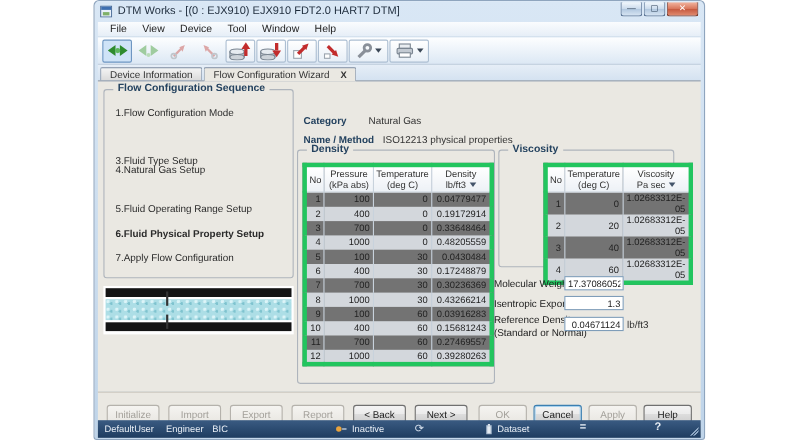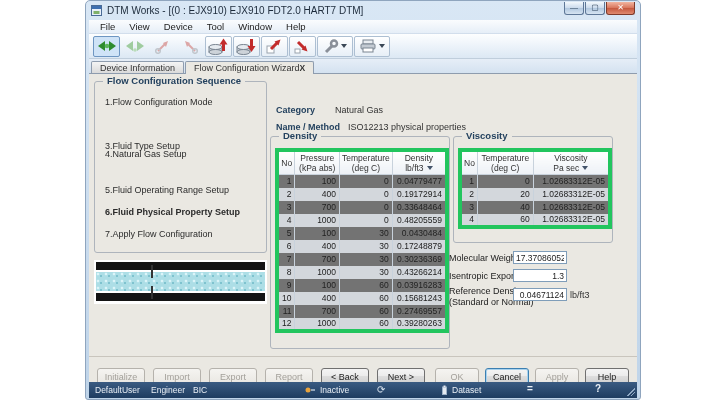--- a/index.html
+++ b/index.html
@@ -28,21 +28,21 @@
     border:1px solid #ADBFD2;border-radius:2px;background:linear-gradient(#FFFFFF,#E7EFF7);box-sizing:border-box;}
   .tbtn.pressed{border-color:#6E96C2;background:#CFE3F7;}
   .tbtn.flat{border-color:transparent;background:transparent;}
   .tbtn.wide{width:36px;gap:2px;}
   .caret{width:0;height:0;border-left:3px solid transparent;border-right:3px solid transparent;border-top:4px solid #3A4756;}
 
   .tabstrip{position:absolute;left:3px;right:3px;top:58px;height:15px;display:flex;align-items:flex-end;gap:1px;
     background:linear-gradient(#E6EEF7,#D3E1F0);padding-left:2px;box-sizing:border-box;}
   .tab{font-size:9px;color:#333;padding:1px 8px 1px 8px;border:1px solid #8E9CAE;border-bottom:none;
     border-radius:2px 2px 0 0;background:linear-gradient(#F4F4F4,#D8D8D8);white-space:nowrap;}
-  .tab.active{background:#EAE8E2;display:flex;align-items:center;position:relative;z-index:2;}
+  .tab.active{background:#EAE8E2;display:flex;gap:10px;align-items:center;position:relative;z-index:2;}
   .tab-close{font-size:8.5px;font-weight:bold;color:#333;line-height:9px;}
 
   
   .client{position:absolute;left:3px;right:3px;top:72px;height:283px;background:#EAE8E2;border-top:1px solid #8E9CAE;box-sizing:border-box;}
 
   .groupbox{position:absolute;border:1px solid #AEB4BC;border-radius:3px;box-sizing:border-box;}
   .groupbox>.gb-title{position:absolute;top:-7px;left:8px;background:#EAE8E2;padding:0 4px;
     font-size:9.5px;font-weight:bold;color:#24425F;white-space:nowrap;}
 
   .seq-group{left:5px;top:7px;width:173px;height:172px;}
@@ -60,21 +60,21 @@
     background:linear-gradient(#FFFFFF,#EFEEE9);border:1px solid #98A5B3;box-sizing:border-box;padding:0 6px;}
   .main-header .mh-title{font-size:10px;font-weight:bold;color:#24425F;flex:1;}
   .info-icon{width:13px;height:13px;border-radius:50%;background:radial-gradient(circle at 35% 30%,#4A4A4A,#101010);
     color:#fff;font-family:"Liberation Serif",serif;font-style:italic;font-weight:bold;font-size:9px;
     display:flex;align-items:center;justify-content:center;}
 
   .kv-label{position:absolute;font-size:9px;font-weight:bold;color:#24425F;white-space:nowrap;}
   .kv-value{position:absolute;font-size:9px;color:#333;white-space:nowrap;}
 
   .density-group{left:181px;top:62px;width:180px;height:213px;}
-  .viscosity-group{left:364px;top:62px;width:160px;height:107px;}
+  .viscosity-group{left:364px;top:62px;width:160px;height:107px;padding-left:36px;}
 
   table.grid{border-collapse:collapse;table-layout:fixed;background:#737373;border:4px solid #22c55e;
     font-size:8.5px;color:#222;margin:11px 0 0 4px;}
   table.grid th{font-weight:normal;background:linear-gradient(#FFFFFF,#EDF1F6);
     border:1px solid #C8D2DC;border-top:none;padding:1px 2px;font-size:8.5px;color:#333;}
   table.grid th .sub{display:block;}
   table.grid td{border-left:1px solid #C8D2DC;text-align:right;padding:0 3px;height:13px;box-sizing:border-box;}
   table.grid tr:nth-child(even) td{background:#D3D7DC;}
   .dd{display:inline-block;width:0;height:0;border-left:3px solid transparent;border-right:3px solid transparent;
     border-top:4px solid #44546A;margin-left:3px;vertical-align:1px;}

